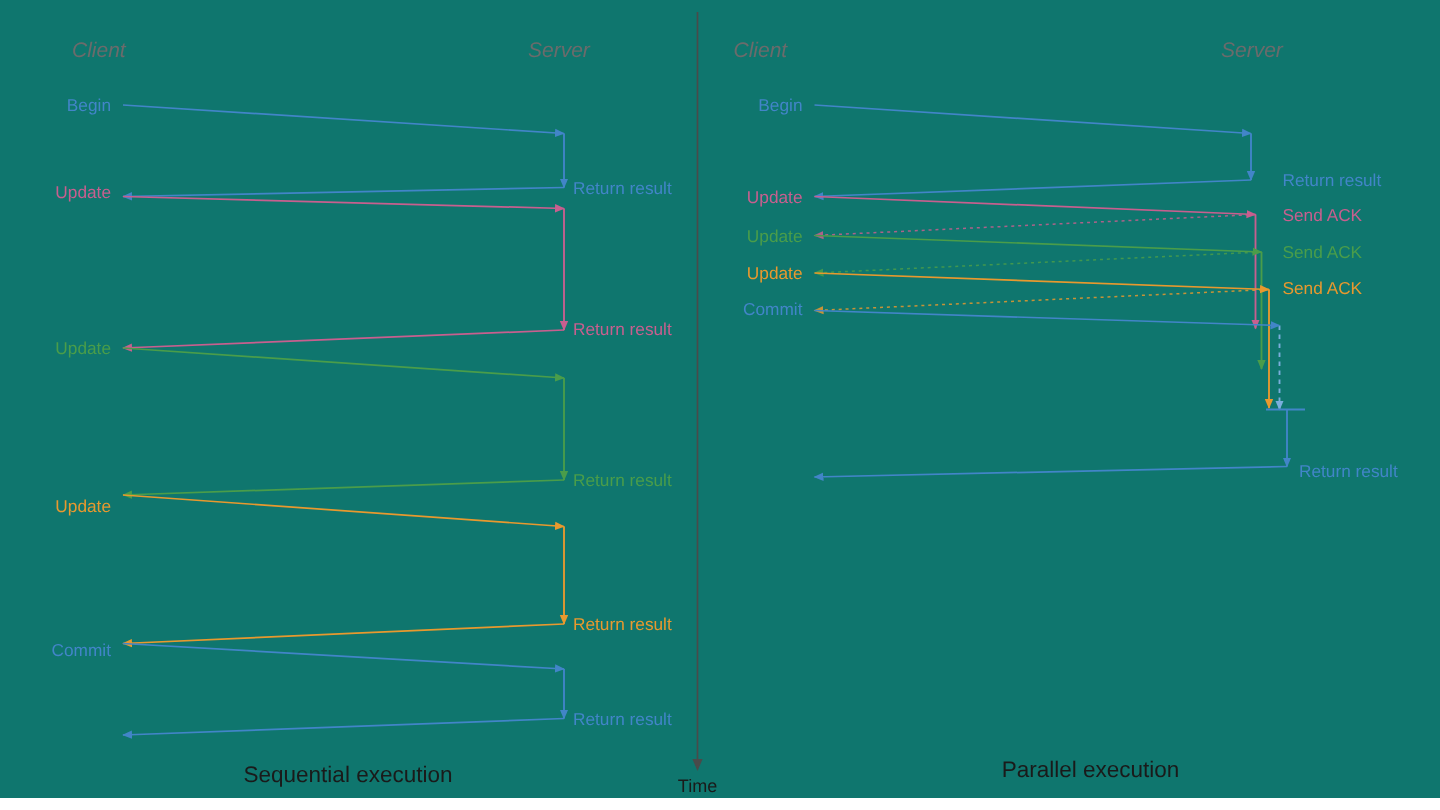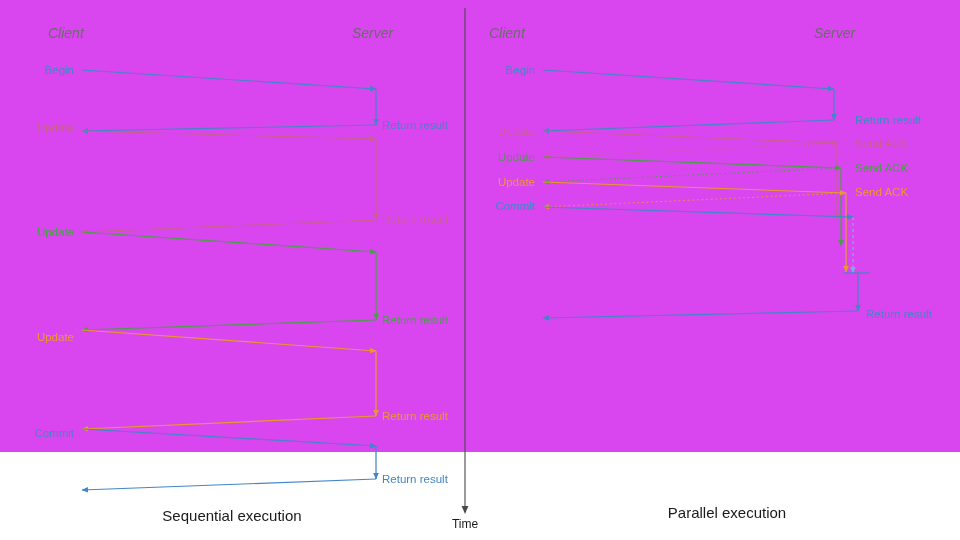--- a/index.html
+++ b/index.html
@@ -10,22 +10,22 @@
   }
   body {
     width: 960px;
     height: 540px;
     overflow: hidden;
     font-family: "Liberation Sans", sans-serif;
   }
   #diagram-root {
     position: relative;
     width: 960px;
-    height: 452px;
-    background: #d946ef;
+    height: 532px;
+    background: #0f766e;
     text-decoration: underline;
   }
   svg#scene {
     position: absolute;
     top: 0;
     left: 0;
     width: 960px;
     height: 540px;
     display: block;
   }

